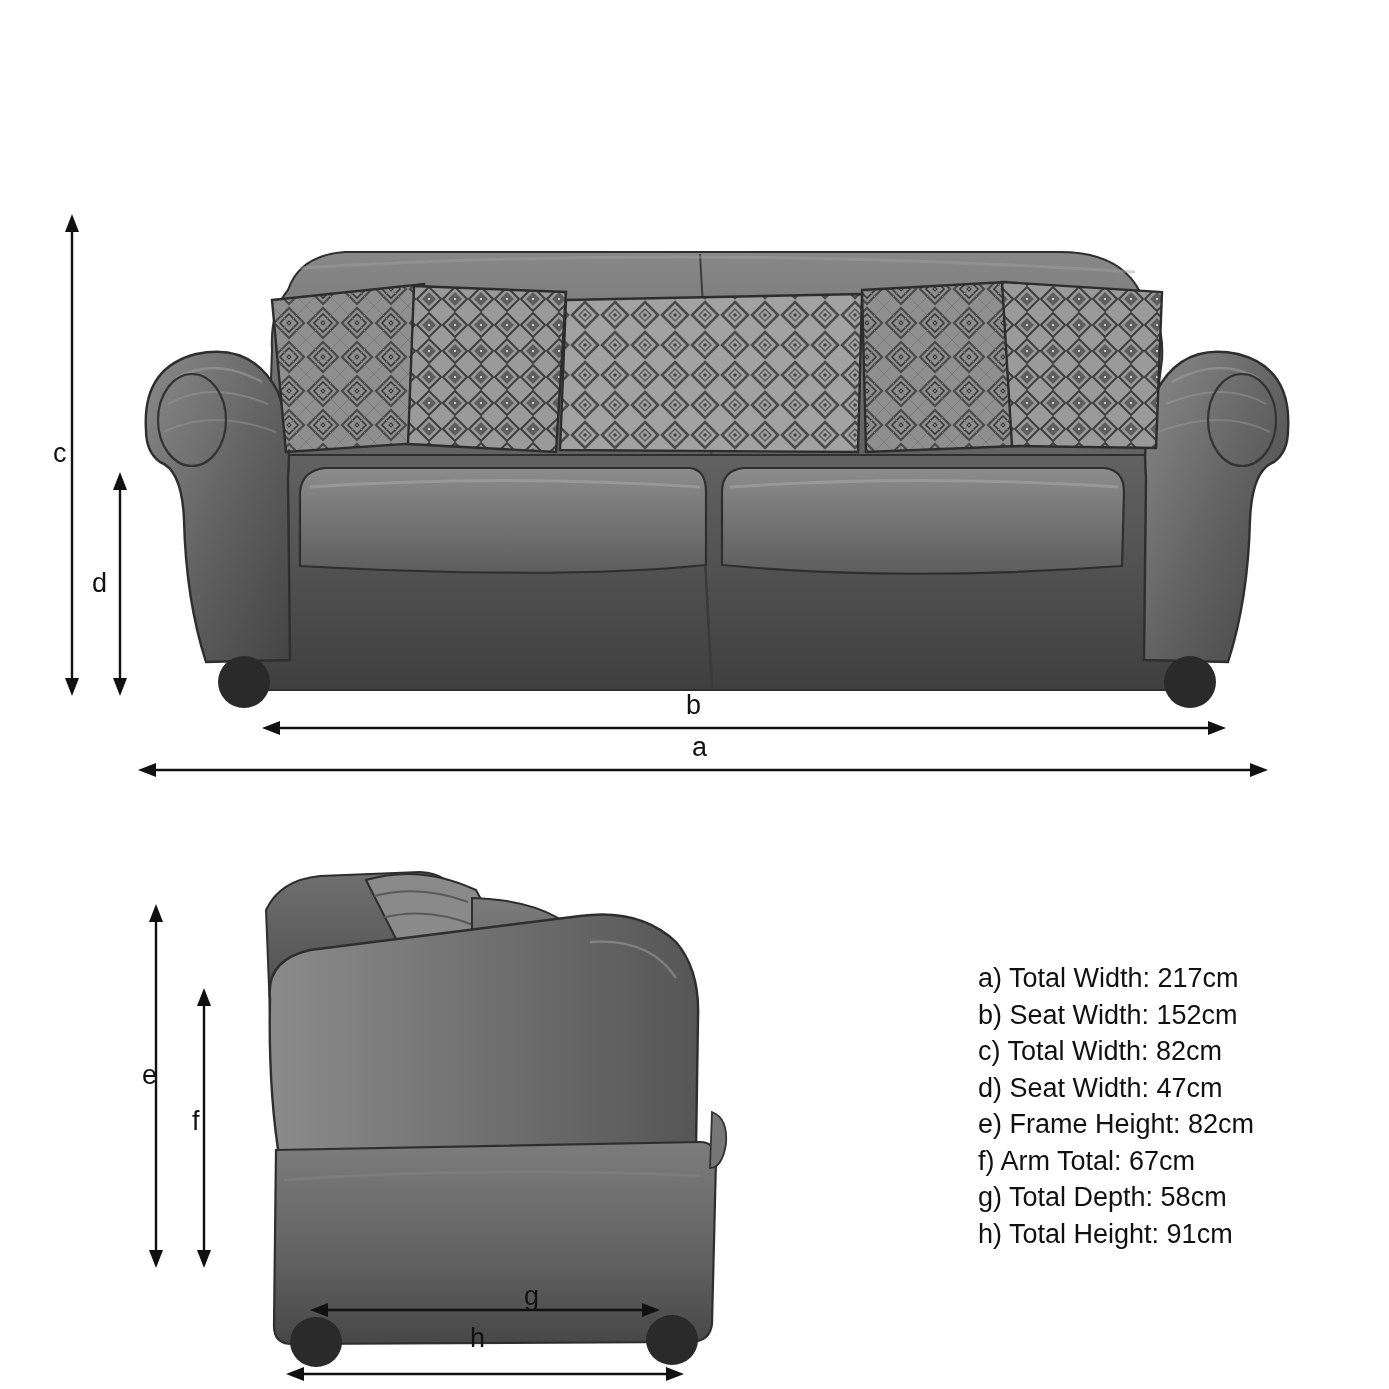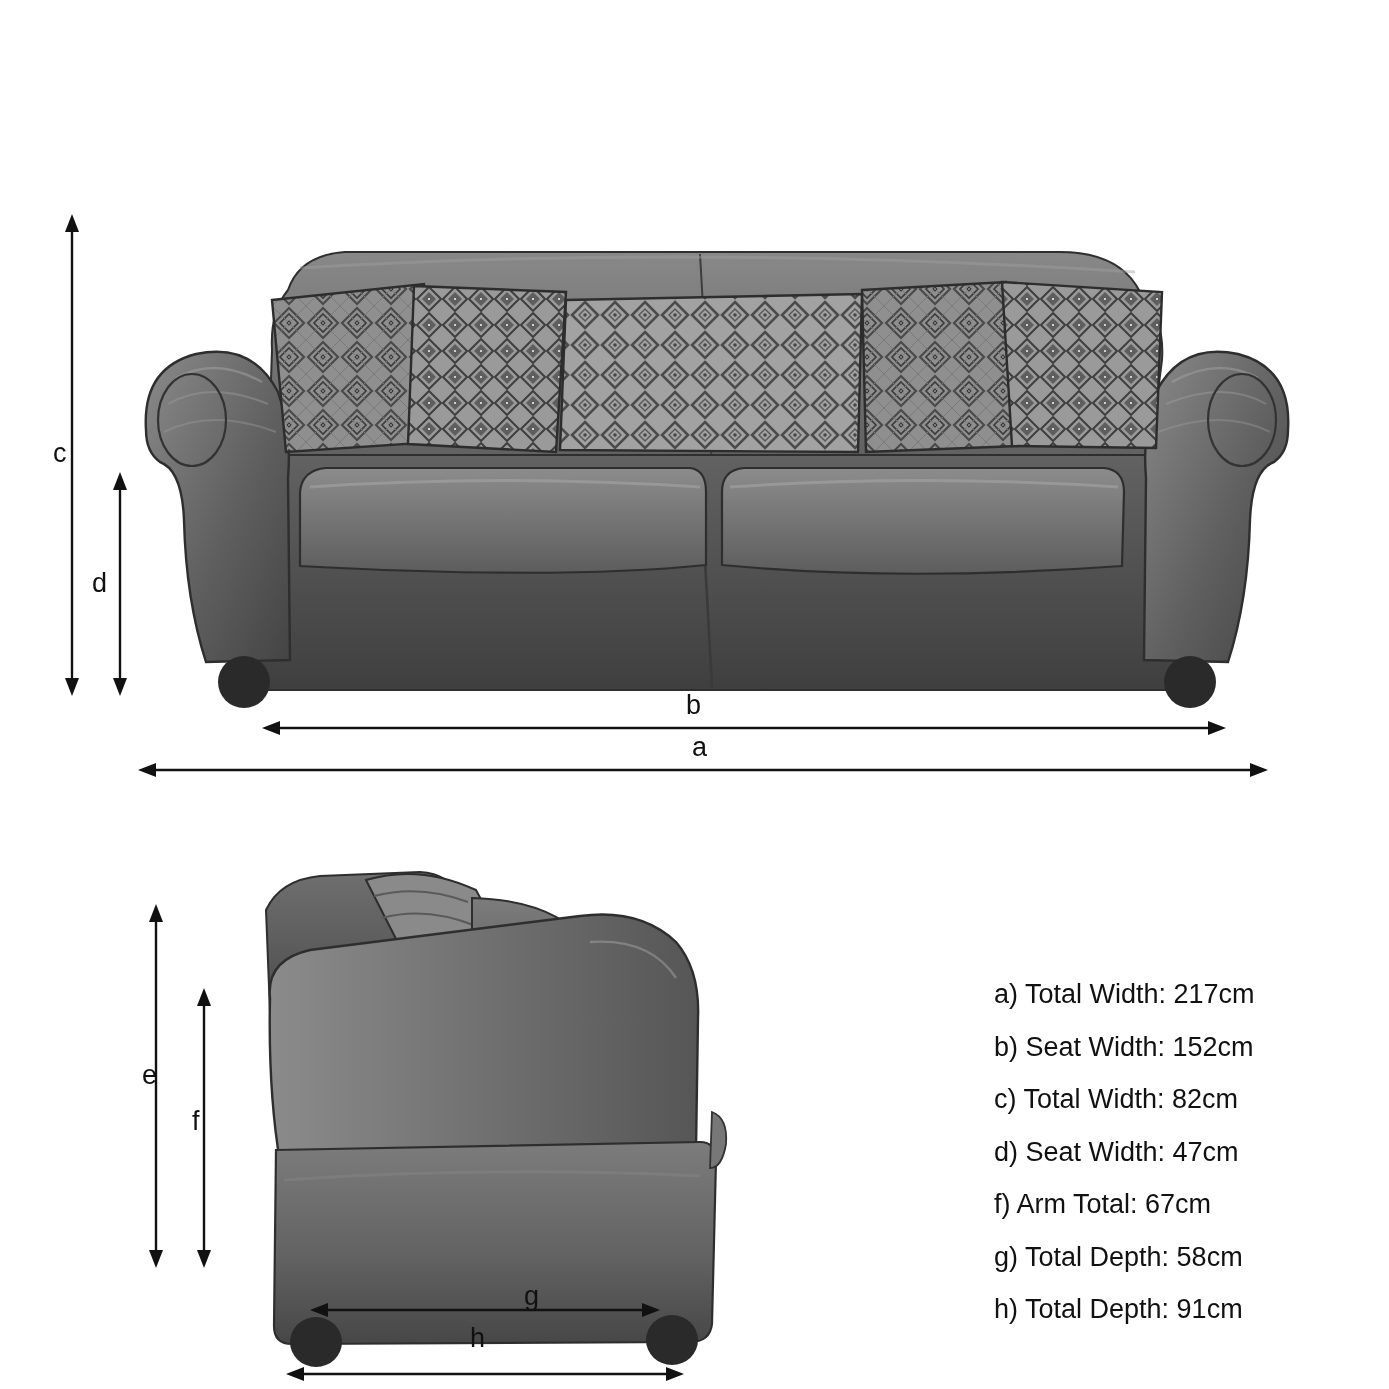--- a/index.html
+++ b/index.html
@@ -30,21 +30,21 @@
   
   .legend {
     position: absolute;
     left: 978px;
     top: 960px;
     font-size: 27px;
     line-height: 36.5px;
     color: #111;
     white-space: nowrap;
   }
-  .legend div { margin: 16px; padding: 0; }
+  .legend div { margin: 0; padding: 0; }
 
   svg { display: block; }
   .arrow-line {
     stroke: #111;
     stroke-width: 2.4;
     fill: none;
   }
   .arrow-head { fill: #111; }
 </style>
 </head>
@@ -227,18 +227,19 @@
   <span class="dim-label" style="left:142px; top:1062px;">e</span>
   <span class="dim-label" style="left:192px; top:1108px;">f</span>
   <span class="dim-label" style="left:524px; top:1283px;">g</span>
   <span class="dim-label" style="left:470px; top:1325px;">h</span>
 
   <div class="legend">
     <div>a) Total Width: 217cm</div>
     <div>b) Seat Width: 152cm</div>
     <div>c) Total Width: 82cm</div>
     <div>d) Seat Width: 47cm</div>
+    <div>e) Frame Height: 82cm</div>
     <div>f) Arm Total: 67cm</div>
     <div>g) Total Depth: 58cm</div>
-    <div>h) Total Depth: 91cm</div>
+    <div>h) Total Height: 91cm</div>
   </div>
 
 </div>
 
 </body></html>

